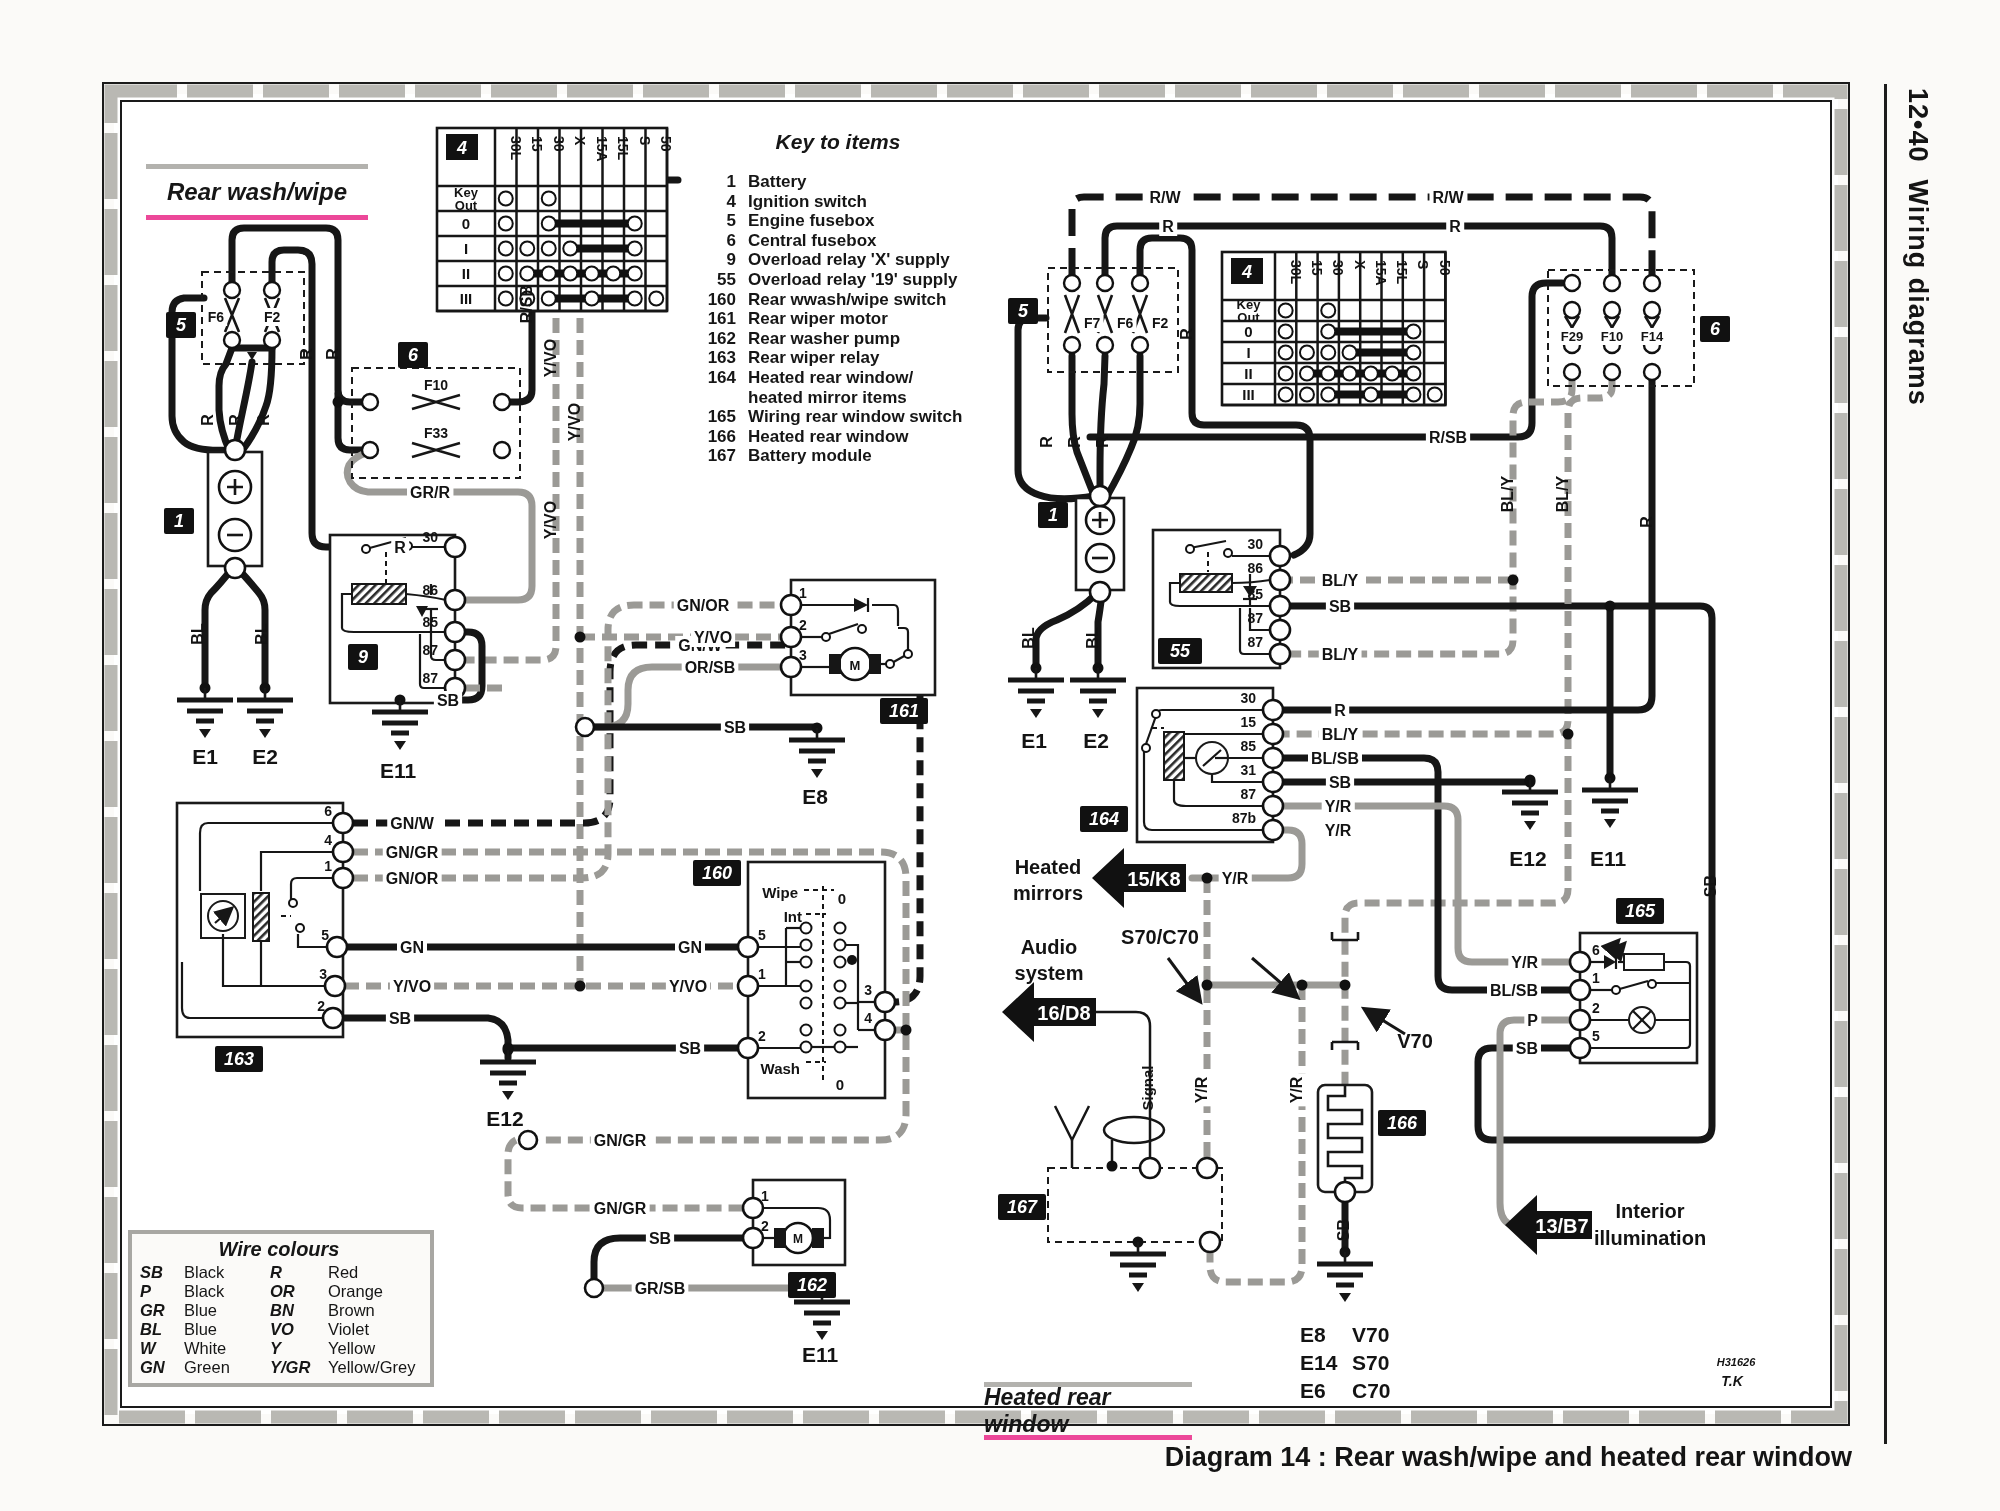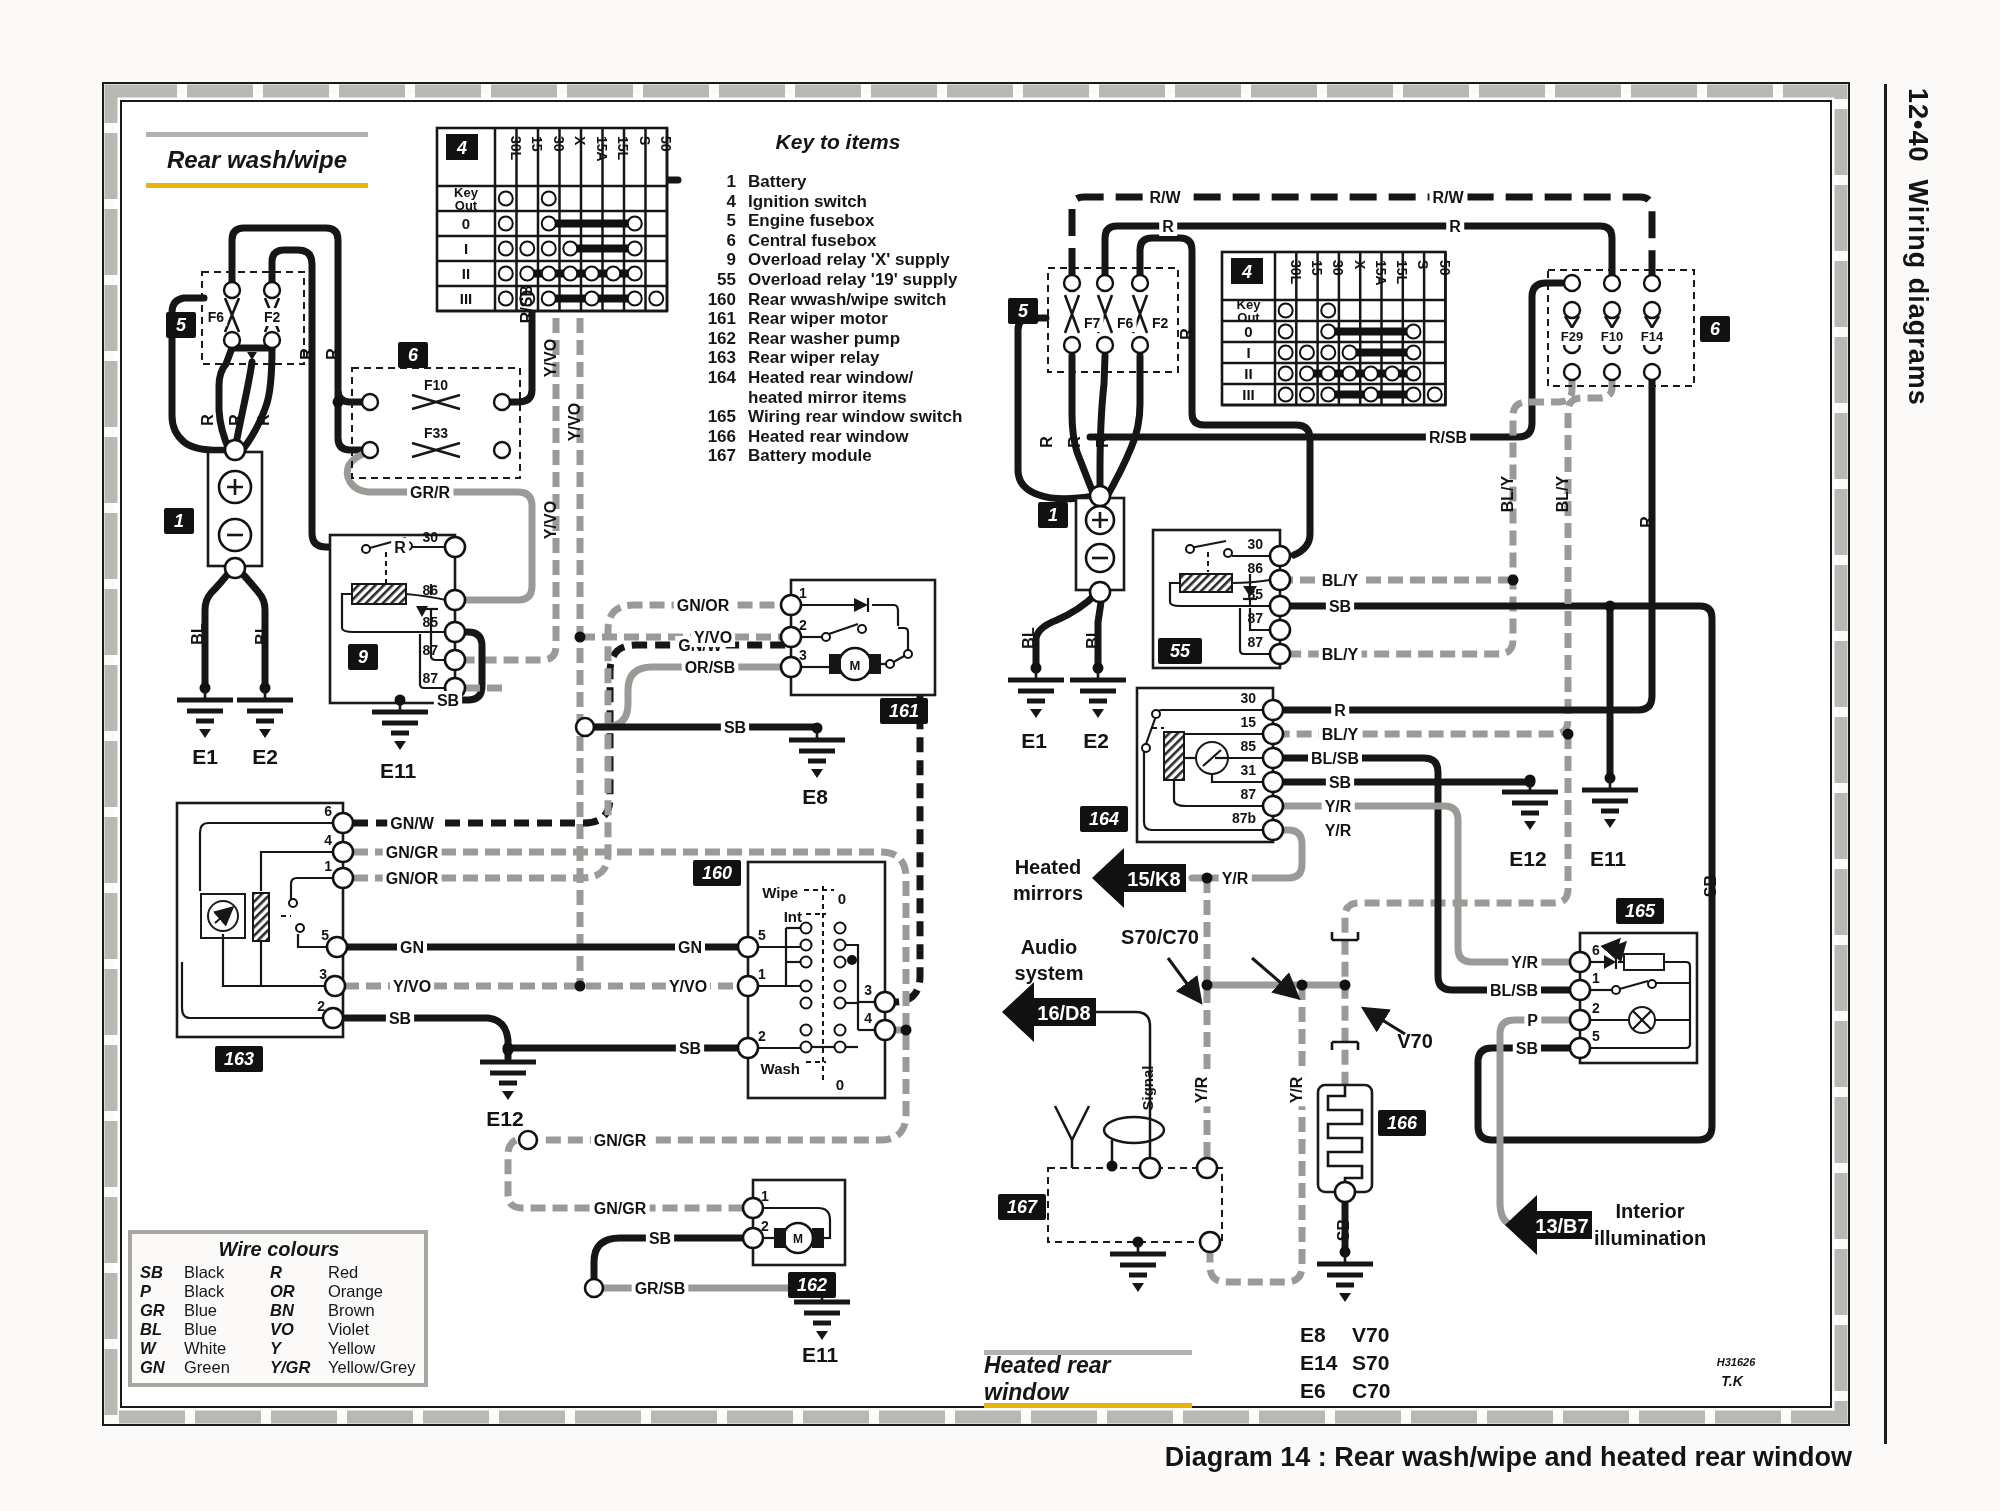--- a/index.html
+++ b/index.html
@@ -1,26 +1,26 @@
 <!DOCTYPE html>
 <html><head>
 <meta charset="utf-8">
 <style>
   html,body{margin:0;padding:0;background:#f6f5f2;}
   #page{position:relative;width:2000px;height:1511px;background:#fbfaf8;font-family:"Liberation Sans",sans-serif;overflow:hidden;}
   #schematic{position:absolute;left:0;top:0;}
   .hdrbox{position:absolute;display:flex;align-items:center;justify-content:center;
-    border-top:5px solid #b3b2ae;border-bottom:5px solid #eab308;
-    font-weight:bold;font-style:italic;font-size:24px;color:#161616;}
+    border-top:5px solid #b3b2ae;border-bottom:5px solid #ec4899;
+    font-weight:bold;font-style:italic;font-size:24px;color:#161616;margin-top:32px;}
   #keybox{position:absolute;left:688px;top:130px;width:300px;color:#161616;}
   #keybox .ktitle{font-weight:bold;font-style:italic;font-size:21px;text-align:center;margin-bottom:18px;}
   #keybox .krow{display:flex;font-size:17px;font-weight:bold;line-height:19.6px;}
   #keybox .knum{width:48px;text-align:right;padding-right:12px;flex:none;}
   #wcbox{position:absolute;left:128px;top:1230px;width:278px;border:4px solid #a8a7a3;
-     padding:4px 6px 6px 8px;color:#161616;background:#fbfaf8;}
+     padding:4px 12px 6px 8px;color:#161616;background:#fbfaf8;}
   #wcbox .wtitle{font-weight:bold;font-style:italic;font-size:20px;text-align:center;margin-bottom:2px;}
   #wcbox .wrow{display:flex;font-size:16.5px;line-height:19px;}
   #wcbox .wc1{width:44px;font-weight:bold;font-style:italic;}
   #wcbox .wn1{width:86px;}
   #wcbox .wc2{width:58px;font-weight:bold;font-style:italic;}
   #caption{position:absolute;left:100px;top:1442px;width:1752px;text-align:right;
      font-weight:bold;font-size:27px;color:#141414;}
   #sidelabel{position:absolute;left:1902px;top:88px;writing-mode:vertical-rl;
      font-weight:bold;font-size:27px;color:#141414;letter-spacing:1px;white-space:pre;}
   #siderule{position:absolute;left:1884px;top:84px;width:3px;height:1360px;background:#1c1c1c;}

